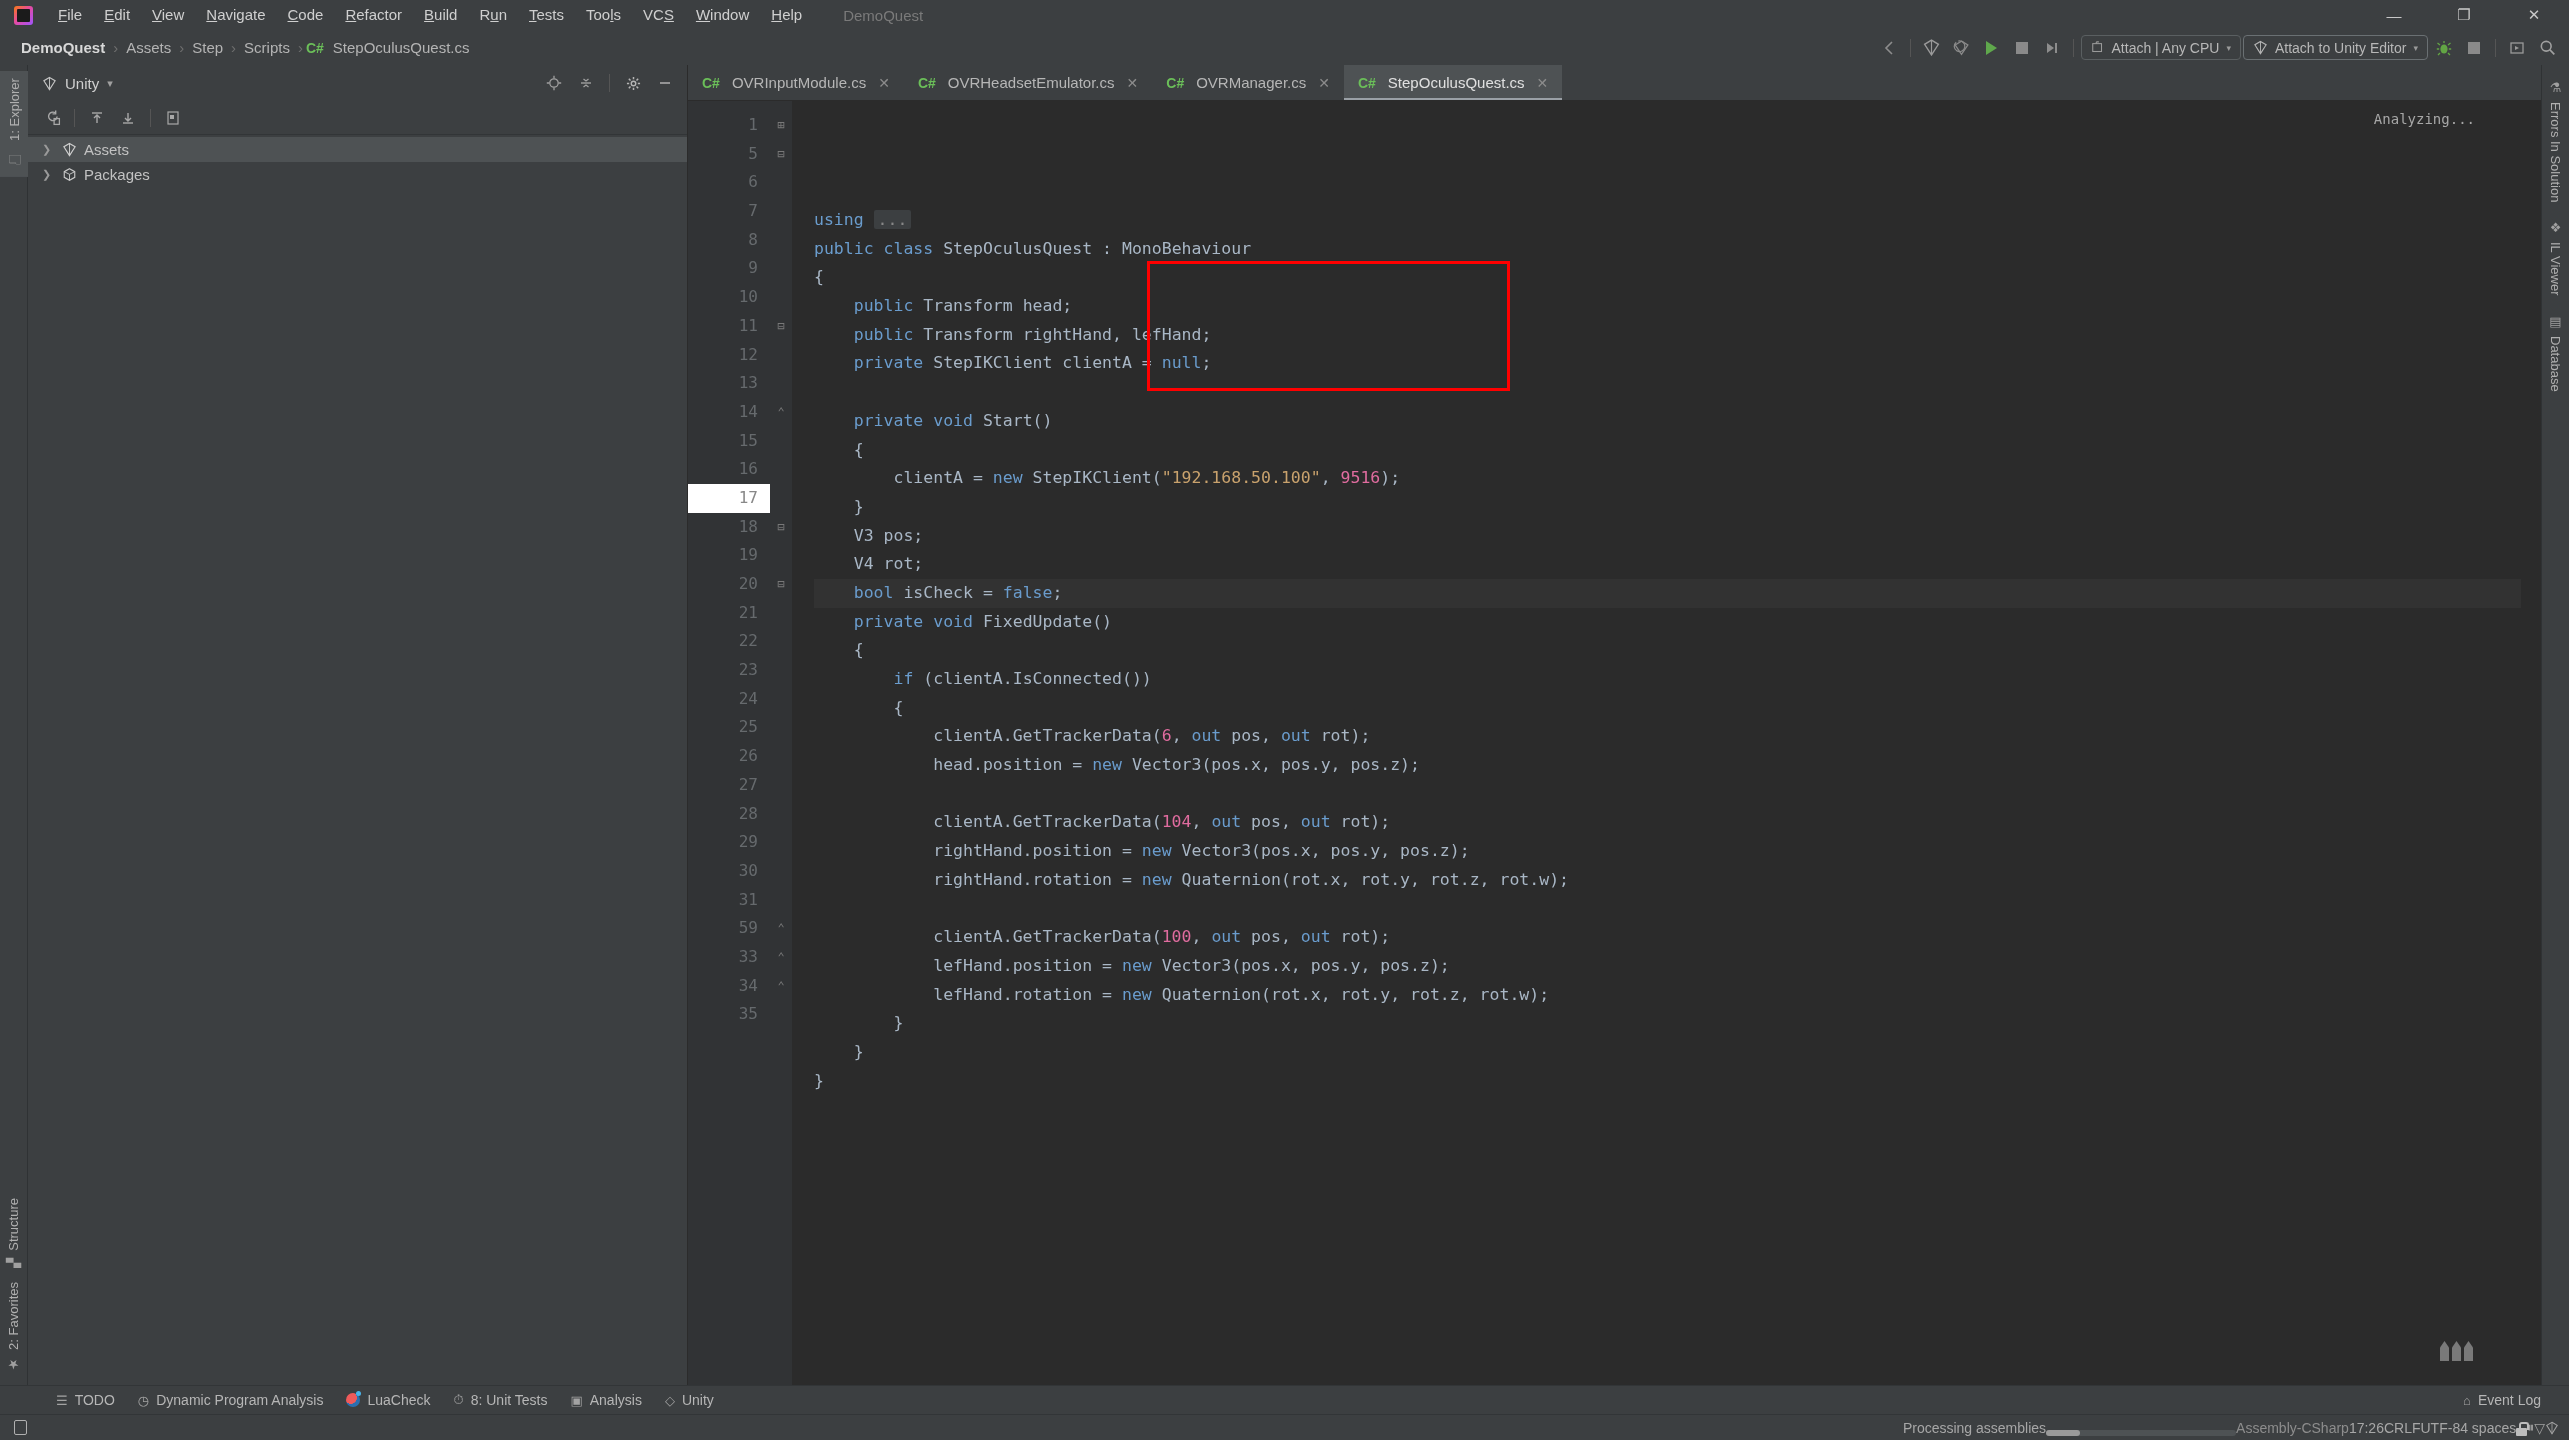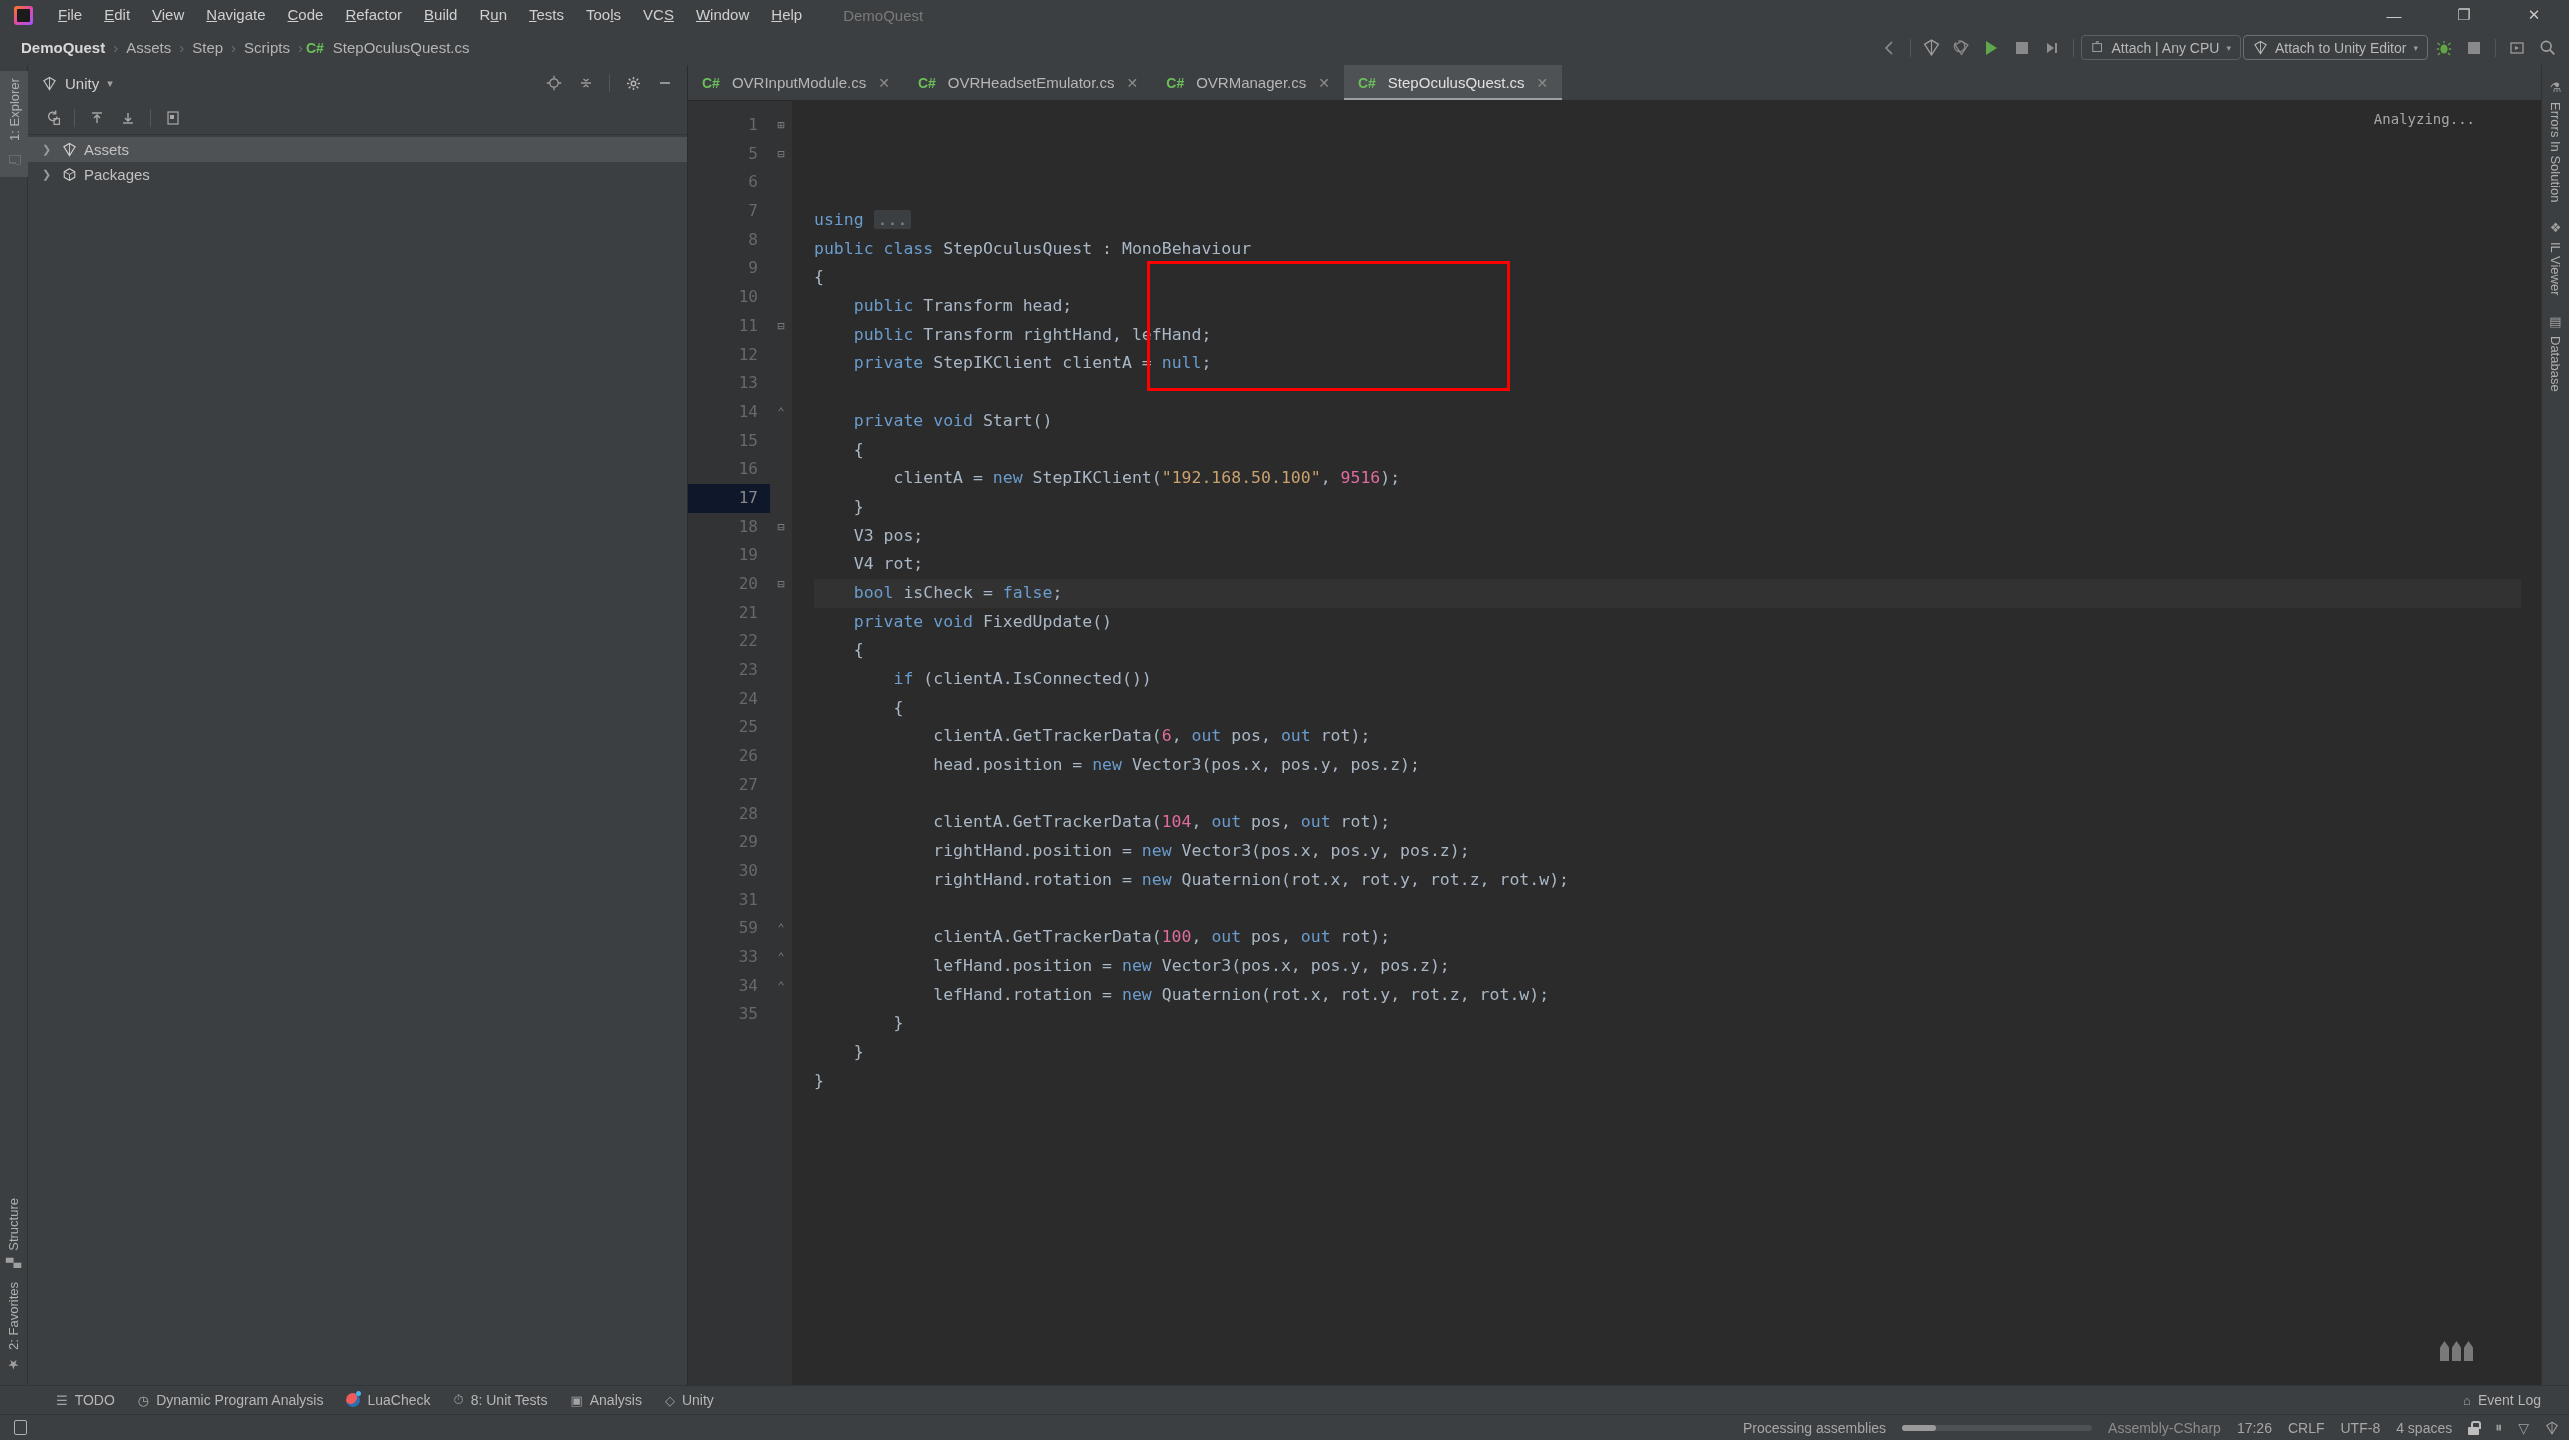--- a/index.html
+++ b/index.html
@@ -136,21 +136,21 @@
     content: ""; position: absolute; left: 0; right: 0; bottom: 0; height: 2px; background: #9aa0a6;
   }
   .tab .x { color: #8c8c8c; font-size: 14px; margin-left: 4px; }
 
   .code-area { flex: 1 1 auto; display: flex; position: relative; overflow: hidden; background: #2b2b2b; }
   .gutter {
     width: 82px; flex: 0 0 82px; background: #313335; text-align: right; padding-top: 10px;
     font-family: "DejaVu Sans Mono", monospace; font-size: 16px; color: #666a6d; user-select: none;
   }
   .gl { height: 28.7px; line-height: 28.7px; padding-right: 12px; }
-  .gl.cur { background: #0f172a; color: #888; padding-left: 48px; }
+  .gl.cur { background: #ffffff; color: #888; padding-left: 48px; }
   .fold-col {
     width: 22px; flex: 0 0 22px; background: #313335; padding-top: 10px;
     font-family: "DejaVu Sans Mono", monospace; font-size: 12px; color: #787878;
     text-align: center;
   }
   .fl { height: 28.7px; line-height: 28.7px; }
   .code {
     flex: 1 1 auto; padding-top: 10px; padding-left: 22px; position: relative;
     font-family: "DejaVu Sans Mono", monospace; font-size: 16.5px; color: #a9b7c6;
     background: #2b2b2b; white-space: pre; overflow: hidden;
@@ -212,21 +212,21 @@
   }
   .luacheck-ico::after{content:"";position:absolute;top:-2px;right:-1px;width:5px;height:5px;border-radius:50%;background:#49b3e8;}
   .bottombar .right-side { margin-left: auto; display: flex; align-items: center; padding-right: 18px; }
 
   
   .statusbar {
     height: 26px; flex: 0 0 26px; background: #3c3f41; display: flex; align-items: center;
     font-size: 14px; color: #a7a7a7; padding: 0 10px 0 14px; border-top: 1px solid #323537;
   }
   .sb-left { display: flex; align-items: center; gap: 10px; }
-  .sb-right { margin-left: auto; display: flex; align-items: center; gap: 16px; }
+  .sb-right { margin-left: auto; display: flex; align-items: flex-end; }
   .progress-track { width: 190px; height: 6px; background: #4e5254; border-radius: 3px; position: relative; }
   .progress-fill { position: absolute; left: 0; top: 0; height: 6px; width: 34px; background: #9a9a9a; border-radius: 3px; }
   .sb-item { white-space: nowrap; }
   .sb-item.dim { color: #8d8d8d; }
   .sb-ico { color: #a0a0a0; font-size: 14px; }
   .lock-ico { width: 11px; height: 14px; position: relative; display:inline-block; }
   .lock-ico::before{content:"";position:absolute;bottom:0;left:0;width:11px;height:8px;background:#bdbdbd;border-radius:1px;}
   .lock-ico::after{content:"";position:absolute;top:0;left:2.5px;width:6px;height:6px;border:2px solid #bdbdbd;border-bottom:none;border-radius:3px 3px 0 0;}
   .sq-doc { width: 13px; height: 15px; border: 1.6px solid #b0b0b0; border-radius: 2px; display: inline-block; }
 </style>

